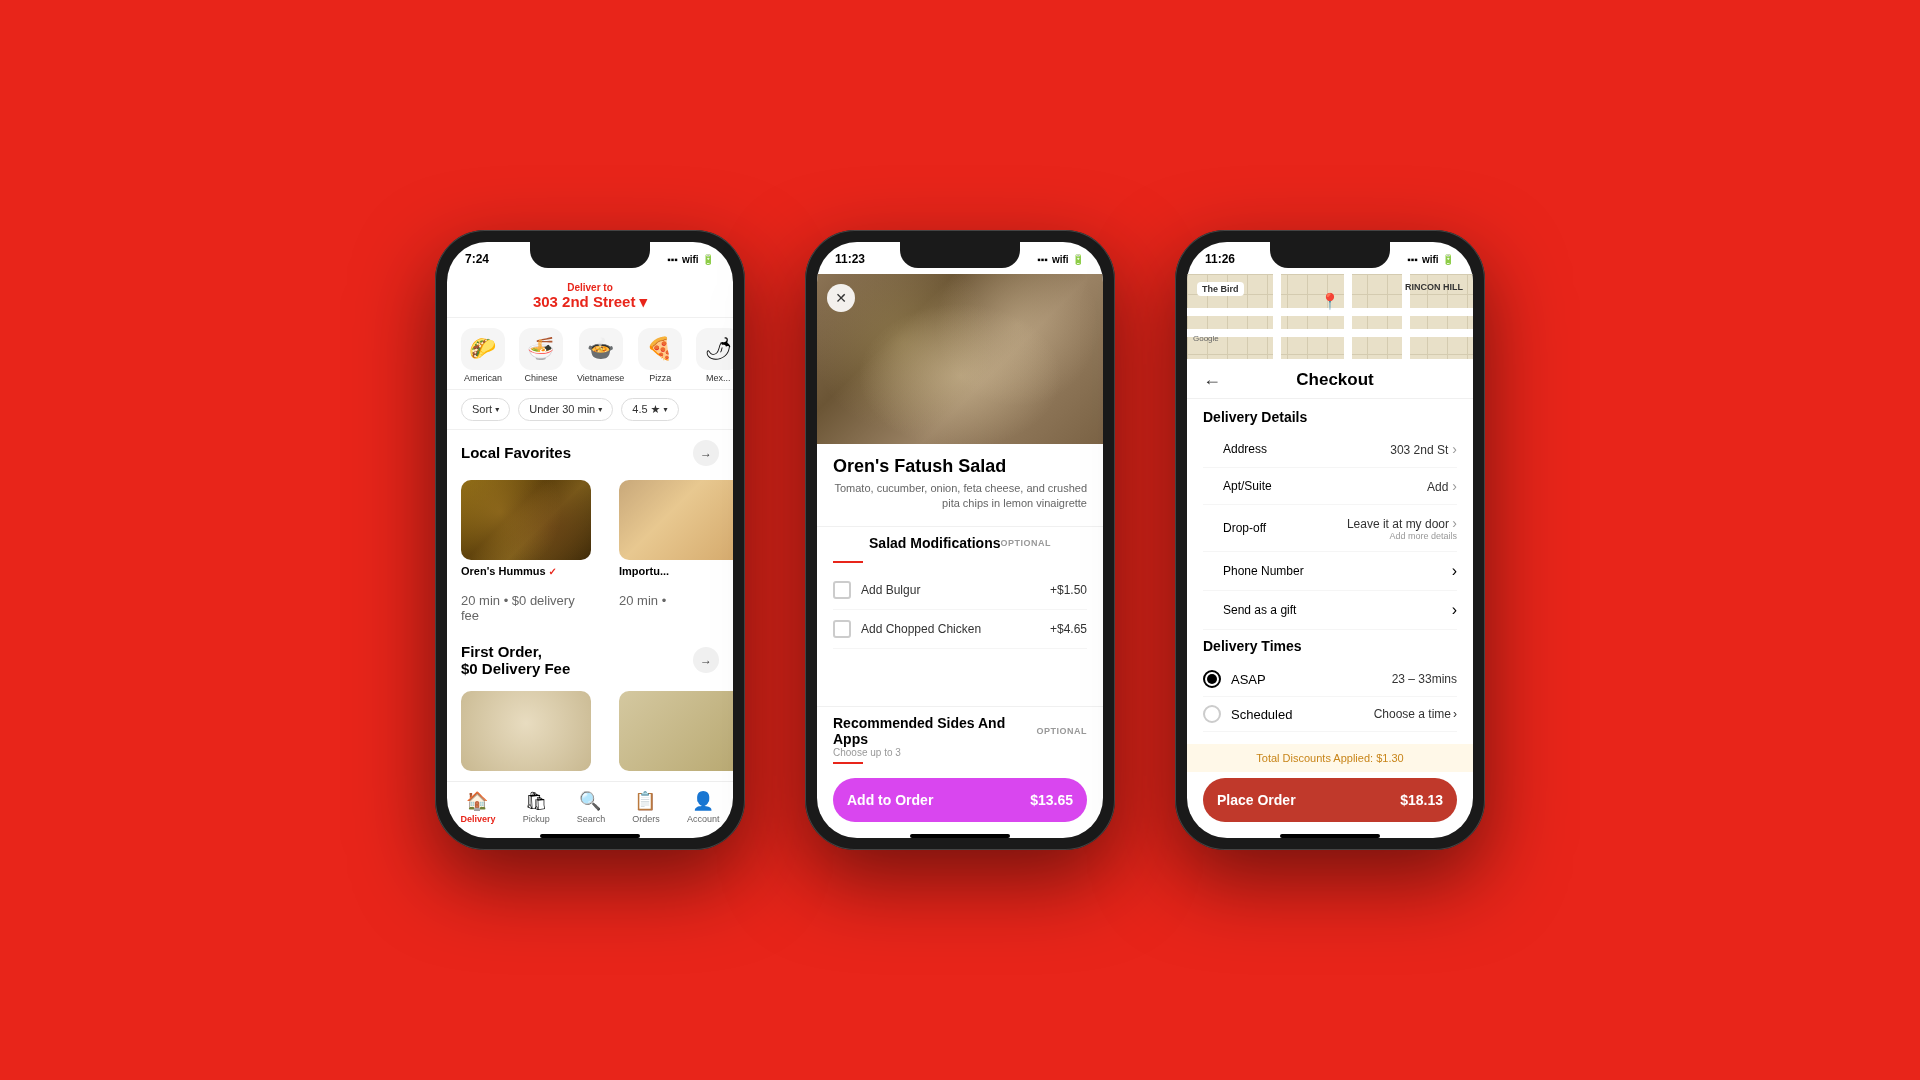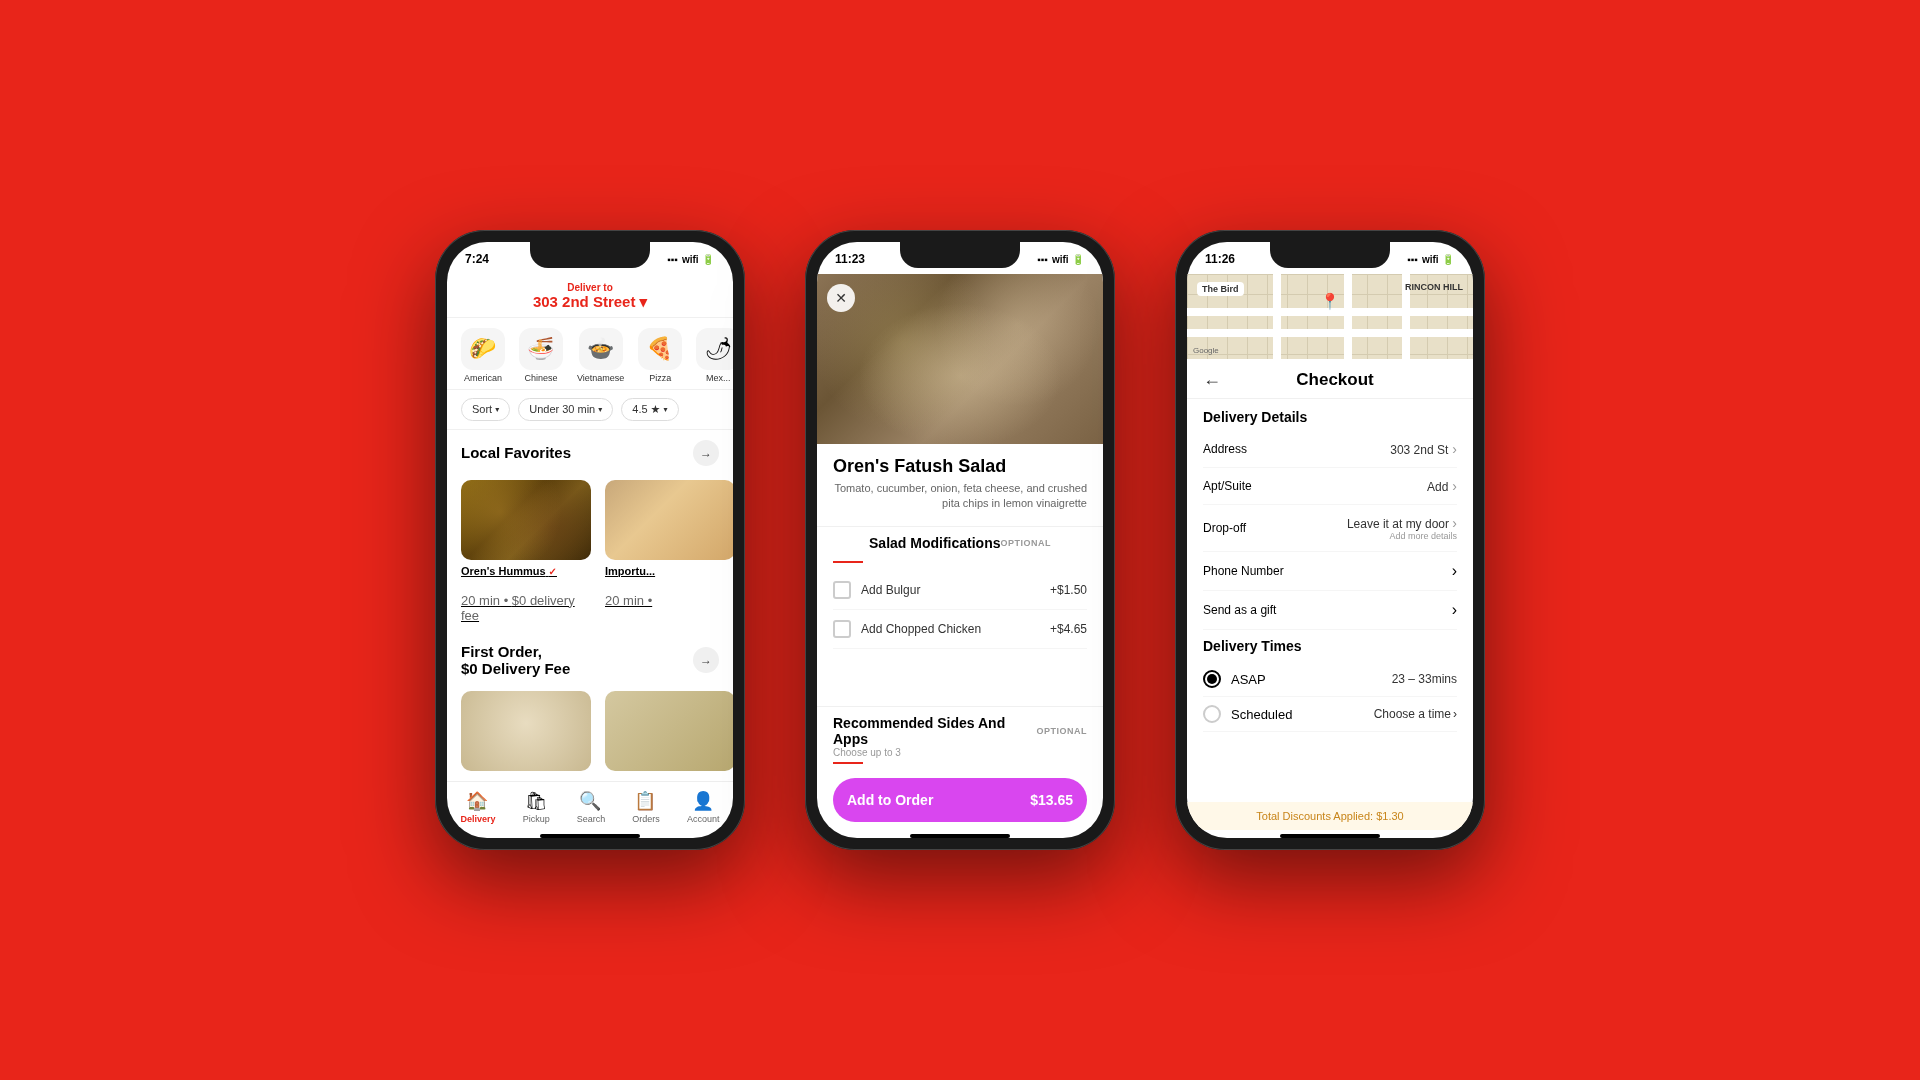--- a/index.html
+++ b/index.html
@@ -132,24 +132,23 @@
       background: #f0f0f0;
       display: flex;
       align-items: center;
       justify-content: center;
       font-size: 12px;
       color: #333;
     }
 
     .restaurant-cards {
       display: flex;
-      gap: 14px;
+      gap: 28px;
       padding: 8px 14px;
       overflow-x: hidden;
-      text-decoration: underline;
     }
     .rest-card {
       width: 130px;
       flex-shrink: 0;
     }
     .rest-img {
       width: 130px;
       height: 80px;
       border-radius: 10px;
       background: #ddd;
@@ -357,21 +356,21 @@
       position: absolute;
       top: 8px;
       right: 10px;
       font-size: 9px;
       color: #333;
       font-weight: 600;
       z-index: 5;
     }
     .map-google {
       position: absolute;
-      bottom: 4px;
+      bottom: 16px;
       left: 6px;
       font-size: 8px;
       color: #666;
       z-index: 5;
     }
 
     .checkout-header {
       display: flex;
       align-items: center;
       padding: 10px 16px 8px;
@@ -389,21 +388,21 @@
       color: #000;
       padding: 10px 0 6px;
     }
     .detail-row {
       display: flex;
       justify-content: space-between;
       align-items: center;
       padding: 10px 0;
       border-bottom: 1px solid #f5f5f5;
     }
-    .detail-label { font-size: 12px; color: #000; }
+    .detail-label { font-size: 12px; color: #000; margin-left: 20px; }
     .detail-value {
       display: flex;
       align-items: flex-end;
       gap: 4px;
       font-size: 12px;
       color: #333;
     }
     .detail-value .chevron { font-size: 14px; color: #999; }
     .detail-value .sub-text { font-size: 9px; color: #999; display: block; text-align: right; }
 
@@ -761,19 +760,23 @@
                   <span class="chevron">›</span>
                 </div>
               </div>
             </div>
           </div>
 
           <div class="discount-bar">
             <span>Total Discounts Applied: $1.30</span>
           </div>
 
+          <div class="place-order-btn">
+            <span class="place-order-label">Place Order</span>
+            <span class="place-order-price">$18.13</span>
+          </div>
           <div class="home-indicator"></div>
         </div>
       </div>
     </div>
 
   </div>
 </div>
 
 </body></html>

